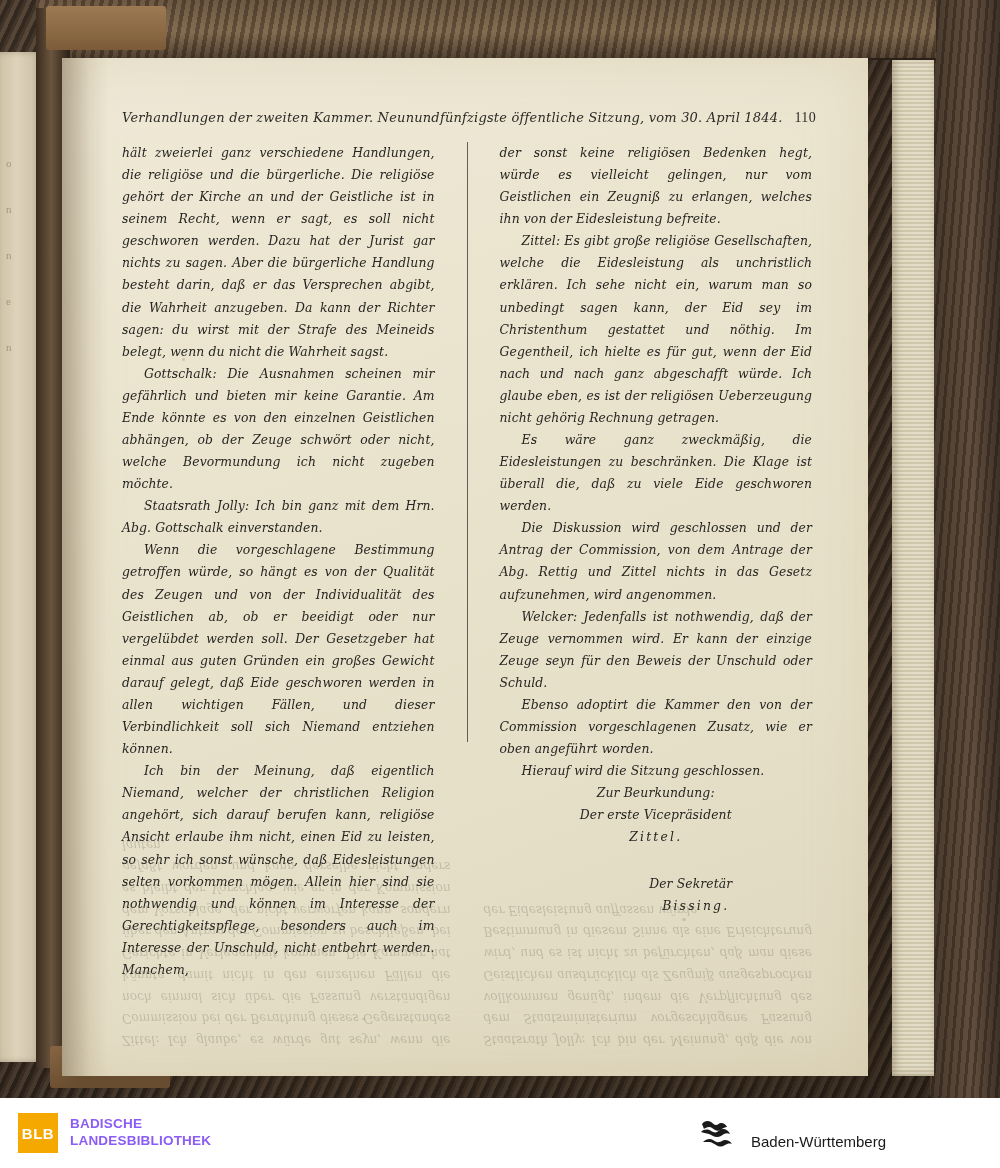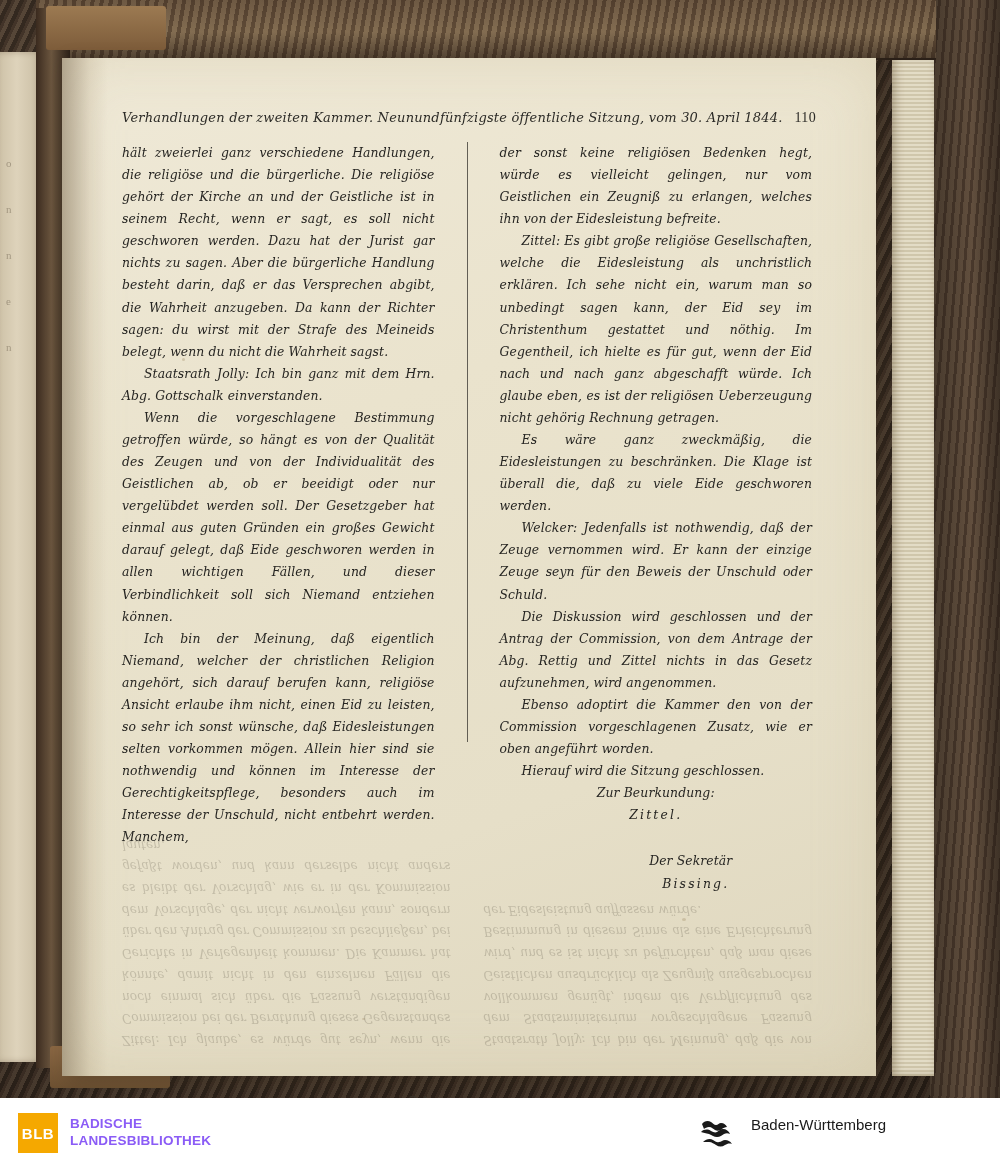--- a/index.html
+++ b/index.html
@@ -101,21 +101,20 @@
       linear-gradient(90deg,#2e241b 0%, #554334 60%, #241b14 100%);
   }
 
   
   .page {
     position: absolute;
     left: 62px; top: 58px;
     width: 806px; height: 1018px;
     background: linear-gradient(160deg,#efe9d7 0%, #eae3cd 35%, #e6dfc8 70%, #ded6bd 100%);
     box-shadow: 6px 6px 18px rgba(60,45,30,.35), inset 0 0 60px rgba(200,185,150,.35);
-    padding-left: 8px;
   }
   .page-gutter-shade {
     position: absolute;
     left: 0; top: 0; width: 46px; height: 100%;
     background: linear-gradient(90deg, rgba(90,70,45,.38) 0%, rgba(140,115,80,.12) 60%, rgba(0,0,0,0) 100%);
   }
   .page-speck {
     position: absolute;
     border-radius: 50%;
     background: rgba(150,125,85,.30);
@@ -244,21 +243,21 @@
   .brand-text {
     font-family: "Liberation Sans", sans-serif;
     font-weight: bold;
     font-size: 13.5px;
     line-height: 1.25;
     color: #8b5cf6;
     letter-spacing: .2px;
   }
   .state {
     display: flex;
-    align-items: flex-start;
+    align-items: flex-end;
     gap: 10px;
   }
   .state-label {
     font-family: "Liberation Sans", sans-serif;
     font-size: 15px;
     color: #1a1a1a;
   }
 </style>
 </head>
 <body>
@@ -286,36 +285,38 @@
 
       <div class="running-head">
         <span class="rh-title">Verhandlungen der zweiten Kammer.  Neunundfünfzigste öffentliche Sitzung, vom 30. April 1844.</span>
         <span class="rh-page">110</span>
       </div>
 
       <div class="columns">
 
         <div class="col">
           <p>hält zweierlei ganz verschiedene Handlungen, die religiöse und die bürgerliche.  Die religiöse gehört der Kirche an und der Geistliche ist in seinem Recht, wenn er sagt, es soll nicht geschworen werden.  Dazu hat der Jurist gar nichts zu sagen.  Aber die bürgerliche Handlung besteht darin, daß er das Versprechen abgibt, die Wahrheit anzugeben.  Da kann der Richter sagen: du wirst mit der Strafe des Meineids belegt, wenn du nicht die Wahrheit sagst.</p>
+          <p class="indent">Gottschalk: Die Ausnahmen scheinen mir gefährlich und bieten mir keine Garantie.  Am Ende könnte es von den einzelnen Geistlichen abhängen, ob der Zeuge schwört oder nicht, welche Bevormundung ich nicht zugeben möchte.</p>
           <p class="indent">Staatsrath Jolly: Ich bin ganz mit dem Hrn. Abg. Gottschalk einverstanden.</p>
           <p class="indent">Wenn die vorgeschlagene Bestimmung getroffen würde, so hängt es von der Qualität des Zeugen und von der Individualität des Geistlichen ab, ob er beeidigt oder nur vergelübdet werden soll.  Der Gesetzgeber hat einmal aus guten Gründen ein großes Gewicht darauf gelegt, daß Eide geschworen werden in allen wichtigen Fällen, und dieser Verbindlichkeit soll sich Niemand entziehen können.</p>
           <p class="indent">Ich bin der Meinung, daß eigentlich Niemand, welcher der christlichen Religion angehört, sich darauf berufen kann, religiöse Ansicht erlaube ihm nicht, einen Eid zu leisten, so sehr ich sonst wünsche, daß Eidesleistungen selten vorkommen mögen.  Allein hier sind sie nothwendig und können im Interesse der Gerechtigkeitspflege, besonders auch im Interesse der Unschuld, nicht entbehrt werden.  Manchem,</p>
         </div>
 
         <div class="rule"></div>
 
         <div class="col">
           <p>der sonst keine religiösen Bedenken hegt, würde es vielleicht gelingen, nur vom Geistlichen ein Zeugniß zu erlangen, welches ihn von der Eidesleistung befreite.</p>
           <p class="indent">Zittel: Es gibt große religiöse Gesellschaften, welche die Eidesleistung als unchristlich erklären.  Ich sehe nicht ein, warum man so unbedingt sagen kann, der Eid sey im Christenthum gestattet und nöthig.  Im Gegentheil, ich hielte es für gut, wenn der Eid nach und nach ganz abgeschafft würde.  Ich glaube eben, es ist der religiösen Ueberzeugung nicht gehörig Rechnung getragen.</p>
           <p class="indent">Es wäre ganz zweckmäßig, die Eidesleistungen zu beschränken.  Die Klage ist überall die, daß zu viele Eide geschworen werden.</p>
+          <p class="indent">Die Diskussion wird geschlossen und der Antrag der Commission, von dem Antrage der Abg. Rettig und Zittel nichts in das Gesetz aufzunehmen, wird angenommen.</p>
           <p class="indent">Welcker: Jedenfalls ist nothwendig, daß der Zeuge vernommen wird.  Er kann der einzige Zeuge seyn für den Beweis der Unschuld oder Schuld.</p>
-          <p class="indent">Die Diskussion wird geschlossen und der Antrag der Commission, von dem Antrage der Abg. Rettig und Zittel nichts in das Gesetz aufzunehmen, wird angenommen.</p>
           <p class="indent">Ebenso adoptirt die Kammer den von der Commission vorgeschlagenen Zusatz, wie er oben angeführt worden.</p>
           <p class="indent">Hierauf wird die Sitzung geschlossen.</p>
           <p class="center" style="">Zur Beurkundung:</p>
+          <p class="center">Der erste Vicepräsident</p>
           <p class="center sp">Zittel.</p>
           <p class="center" style="margin-top:24px; padding-left:70px;">Der Sekretär</p>
           <p class="center sp" style="padding-left:80px;">Bissing.</p>
         </div>
       </div>
     </div>
 
     <div class="ghost">
       <div class="gcol">Zittel: Ich glaube, es würde gut seyn, wenn die Commission bei der Berathung dieses Gegenstandes noch einmal sich über die Fassung verständigen könnte, damit nicht in den einzelnen Fällen die Gerichte in Verlegenheit kommen. Die Kammer hat über den Antrag der Commission zu beschließen, bei dem Vorschlage, der nicht verworfen kann, sondern es bleibt der Vorschlag, wie er in der Kommission gefaßt worden, und kann derselbe nicht anders lauten.</div>
       <div class="grule"></div>

